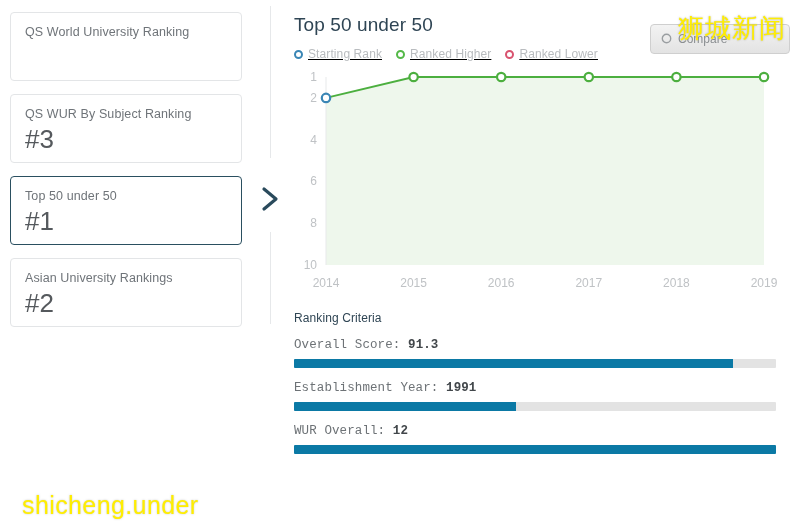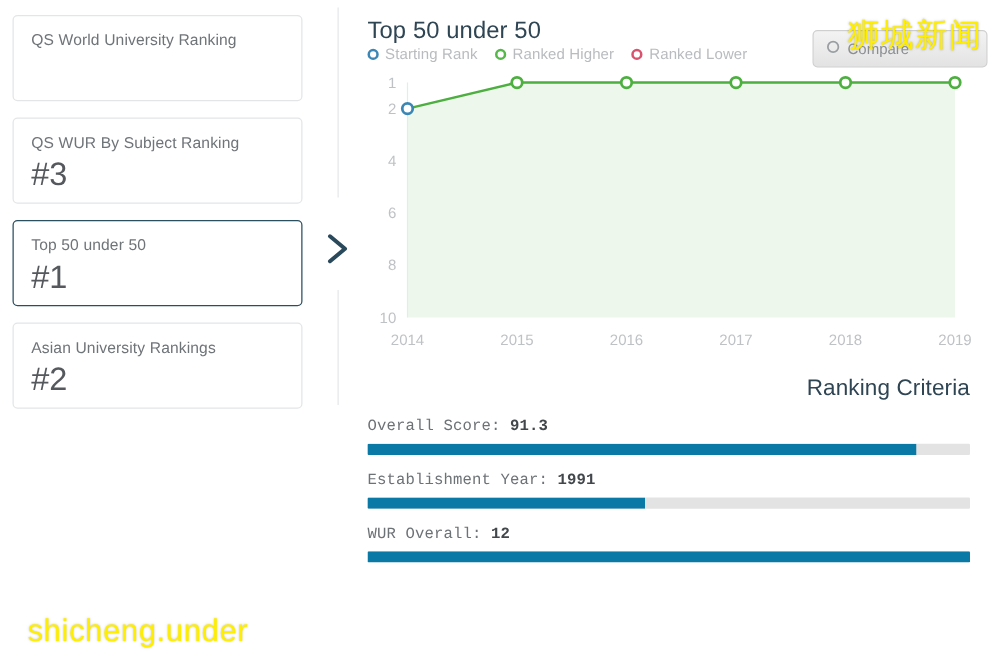--- a/index.html
+++ b/index.html
@@ -88,21 +88,22 @@
     font-size: 19px;
     color: #2f4554;
     margin-top: 14px;
     letter-spacing: 0.1px;
   }
 
   .legend {
     display: flex;
     align-items: center;
     gap: 14px;
-    margin-top: 0;
+    margin-top: 11px;
+    text-decoration: underline;
   }
   .legend-item {
     display: flex;
     align-items: center;
     gap: 5px;
     font-size: 12px;
     color: #b9bcbf;
     letter-spacing: 0.1px;
   }
   .legend-dot {
@@ -122,25 +123,24 @@
     margin-top: 6px;
   }
   .chart-svg { display: block; }
 
   
   .criteria {
     margin-top: 14px;
     width: 482px;
   }
   .criteria-title {
-    font-size: 18px;
+    font-size: 12px;
     color: #2f4554;
     letter-spacing: 0.1px;
     margin-bottom: 13px;
-    text-align: right;
   }
   .criteria-row { margin-bottom: 13px; }
   .criteria-label {
     font-size: 12.5px;
     color: #6d7276;
     margin-bottom: 7px;
     letter-spacing: 0.1px;
     font-family: Liberation Mono, monospace;
   }
   .criteria-label b { color: #42474b; font-weight: 700; }

